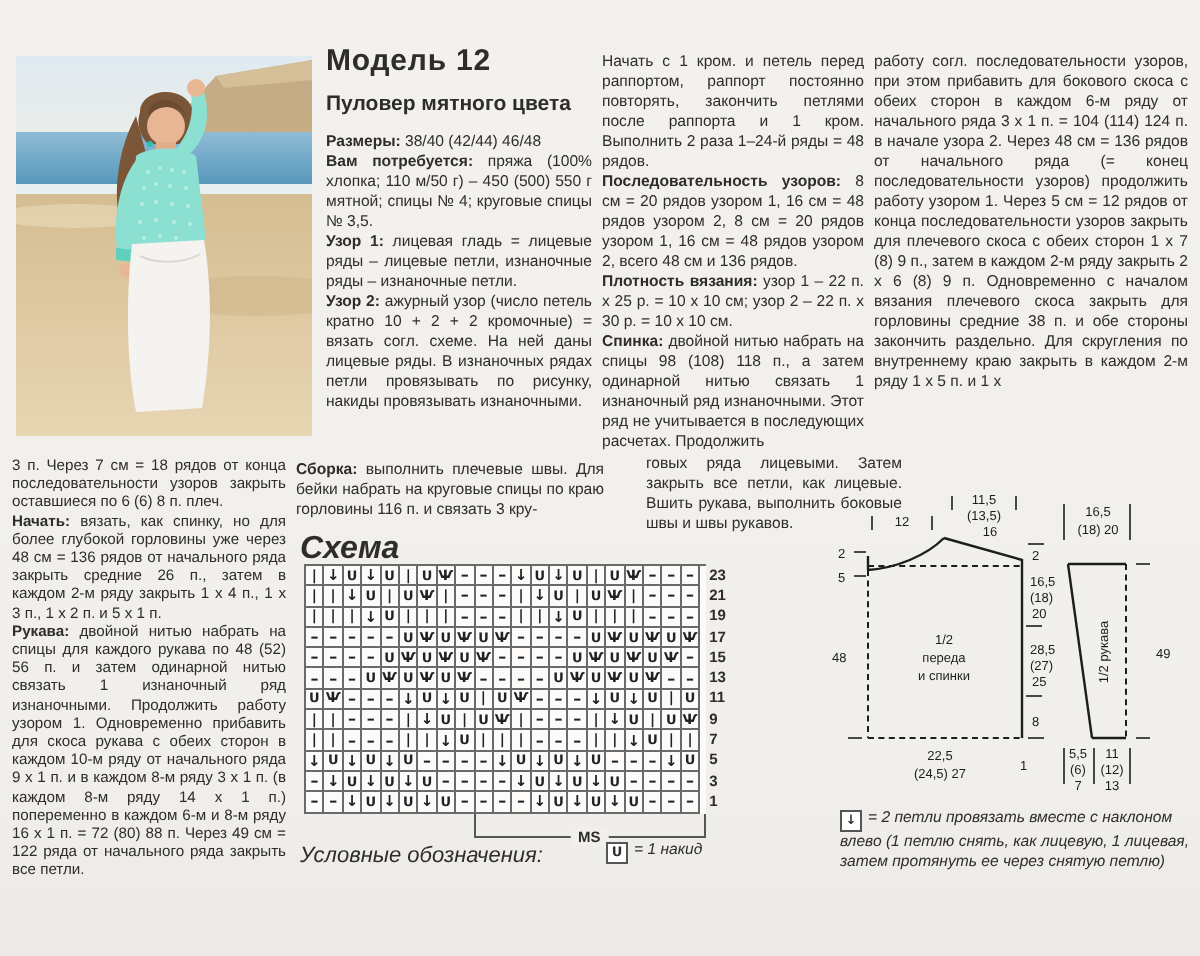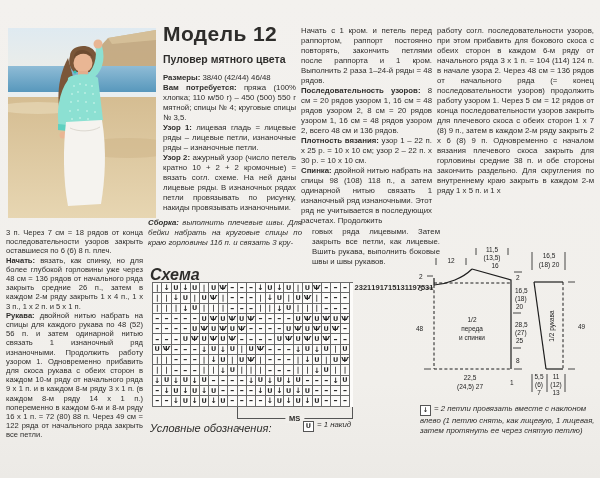--- a/index.html
+++ b/index.html
@@ -3,34 +3,34 @@
 <meta charset="utf-8">
 <style>
   html,body{margin:0;padding:0;}
   body{width:600px;height:478px;background:#f2f0ec;font-family:"Liberation Sans",sans-serif;color:#2e2d2b;}
   #page{position:relative;width:600px;height:478px;overflow:hidden;background:linear-gradient(180deg,#f3f1ee 0%,#f1efeb 80%,#eceae6 100%);}
   .abs{position:absolute;}
   
   .col p{margin:0;text-align:justify;font-size:7.8px;line-height:10px;}
   .col p b{font-weight:bold;}
   .colsm p{font-size:7.6px;line-height:9.2px;}
-  .title{font-size:21px;font-weight:bold;letter-spacing:.4px;margin:0 0 7px 0;}
+  .title{font-size:15px;font-weight:bold;letter-spacing:.4px;margin:0 0 7px 0;}
   .subtitle{font-size:10.5px;font-weight:bold;margin:0 0 8px 0;}
   
   #photo{left:8px;top:28px;width:148px;height:190px;overflow:hidden;background:#cfe0ea;}
   
   #schemaHead{left:150px;top:266px;font-size:16px;font-weight:bold;font-style:italic;}
   #chartWrap{left:152px;top:282px;display:flex;align-items:flex-start;}
   #chartGrid{display:grid;grid-template-columns:repeat(21,9.4px);grid-auto-rows:10.3px;border-top:1px solid #6a6a6a;border-left:1px solid #6a6a6a;background:#fcfbf9;}
   .cell{box-sizing:border-box;border-right:1px solid #6a6a6a;border-bottom:1px solid #6a6a6a;display:flex;align-items:center;justify-content:center;font-family:"DejaVu Sans",sans-serif;font-size:7px;font-weight:bold;color:#222;}
   .s-P{font-size:8px;}
   .s-O{font-size:6.5px;}
   .s-L{font-size:7.5px;}
   .s-W{font-size:7px;}
-  #rowNums{display:flex;flex-direction:row;margin-left:2px;}
+  #rowNums{display:flex;flex-direction:column;margin-left:2px;}
   .rownum{height:10.3px;display:flex;align-items:center;font-size:7.5px;font-weight:bold;}
   #msBracket{position:relative;margin:0 0 0 84.6px;width:94px;height:11px;border-left:1px solid #555;border-right:1px solid #555;border-bottom:1px solid #555;padding-left:20px;}
   #msBracket span{position:absolute;left:50%;bottom:-5px;transform:translateX(-50%);background:#f1efeb;padding:0 4px;font-size:7.5px;font-weight:bold;}
   
   .legendHead{font-size:11px;font-weight:normal;font-style:italic;}
   .legend{font-style:italic;font-size:7.8px;line-height:9.6px;}
   .legend .box{display:inline-flex;align-items:center;justify-content:center;width:9px;height:9px;border:1px solid #555;background:#fff;font-style:normal;font-family:"DejaVu Sans",sans-serif;font-size:6.5px;font-weight:bold;margin-right:3px;vertical-align:-1px;}
   .legend div{margin-bottom:3px;}
   
   svg text{font-family:"Liberation Sans",sans-serif;font-size:6.5px;fill:#1d1d1d;}
@@ -129,24 +129,24 @@
     </div>
   <div class="abs col" style="left:437px;top:26px;width:157px;">
       <p>работу согл. последовательности узоров, при этом прибавить для бокового скоса с обеих сторон в каждом 6-м ряду от начального ряда 3 х 1 п. = 104 (114) 124 п. в начале узора 2. Через 48 см = 136 рядов от начального ряда (= конец последовательности узоров) продолжить работу узором 1. Через 5 см = 12 рядов от конца последовательности узоров закрыть для плечевого скоса с обеих сторон 1 х 7 (8) 9 п., затем в каждом 2-м ряду закрыть 2 х 6 (8) 9 п. Одновременно с началом вязания плечевого скоса закрыть для горловины средние 38 п. и обе стороны закончить раздельно. Для скругления по внутреннему краю закрыть в каждом 2-м ряду 1 х 5 п. и 1 х</p>
     </div>
 
   <div class="abs col colsm" style="left:6px;top:228px;width:137px;">
       <p>3 п. Через 7 см = 18 рядов от конца последовательности узоров закрыть оставшиеся по 6 (6) 8 п. плеч.</p>
       <p><b>Начать: </b>вязать, как спинку, но для более глубокой горловины уже через 48 см = 136 рядов от начального ряда закрыть средние 26 п., затем в каждом 2-м ряду закрыть 1 х 4 п., 1 х 3 п., 1 х 2 п. и 5 х 1 п.</p>
       <p><b>Рукава: </b>двойной нитью набрать на спицы для каждого рукава по 48 (52) 56 п. и затем одинарной нитью связать 1 изнаночный ряд изнаночными. Продолжить работу узором 1. Одновременно прибавить для скоса рукава с обеих сторон в каждом 10-м ряду от начального ряда 9 х 1 п. и в каждом 8-м ряду 3 х 1 п. (в каждом 8-м ряду 14 х 1 п.) попеременно в каждом 6-м и 8-м ряду 16 х 1 п. = 72 (80) 88 п. Через 49 см = 122 ряда от начального ряда закрыть все петли.</p>
     </div>
-  <div class="abs col" style="left:148px;top:218px;width:154px;font-style:italic;">
+  <div class="abs col" style="left:148px;top:230px;width:154px;">
       <p><b>Сборка: </b>выполнить плечевые швы. Для бейки набрать на круговые спицы по краю горловины 116 п. и связать 3 кру-</p>
     </div>
-  <div class="abs col" style="left:312px;top:227px;width:128px;">
+  <div class="abs col" style="left:323px;top:227px;width:128px;">
       <p>говых ряда лицевыми. Затем закрыть все петли, как лицевые. Вшить рукава, выполнить боковые швы и швы рукавов.</p>
     </div>
 
   <div class="abs" id="schemaHead">Схема</div>
   <div class="abs" id="chartWrap">
     <div>
       <div id="chartGrid">
           <div class="cell s-I">|</div>
           <div class="cell s-L">↓</div>
           <div class="cell s-O">U</div>

